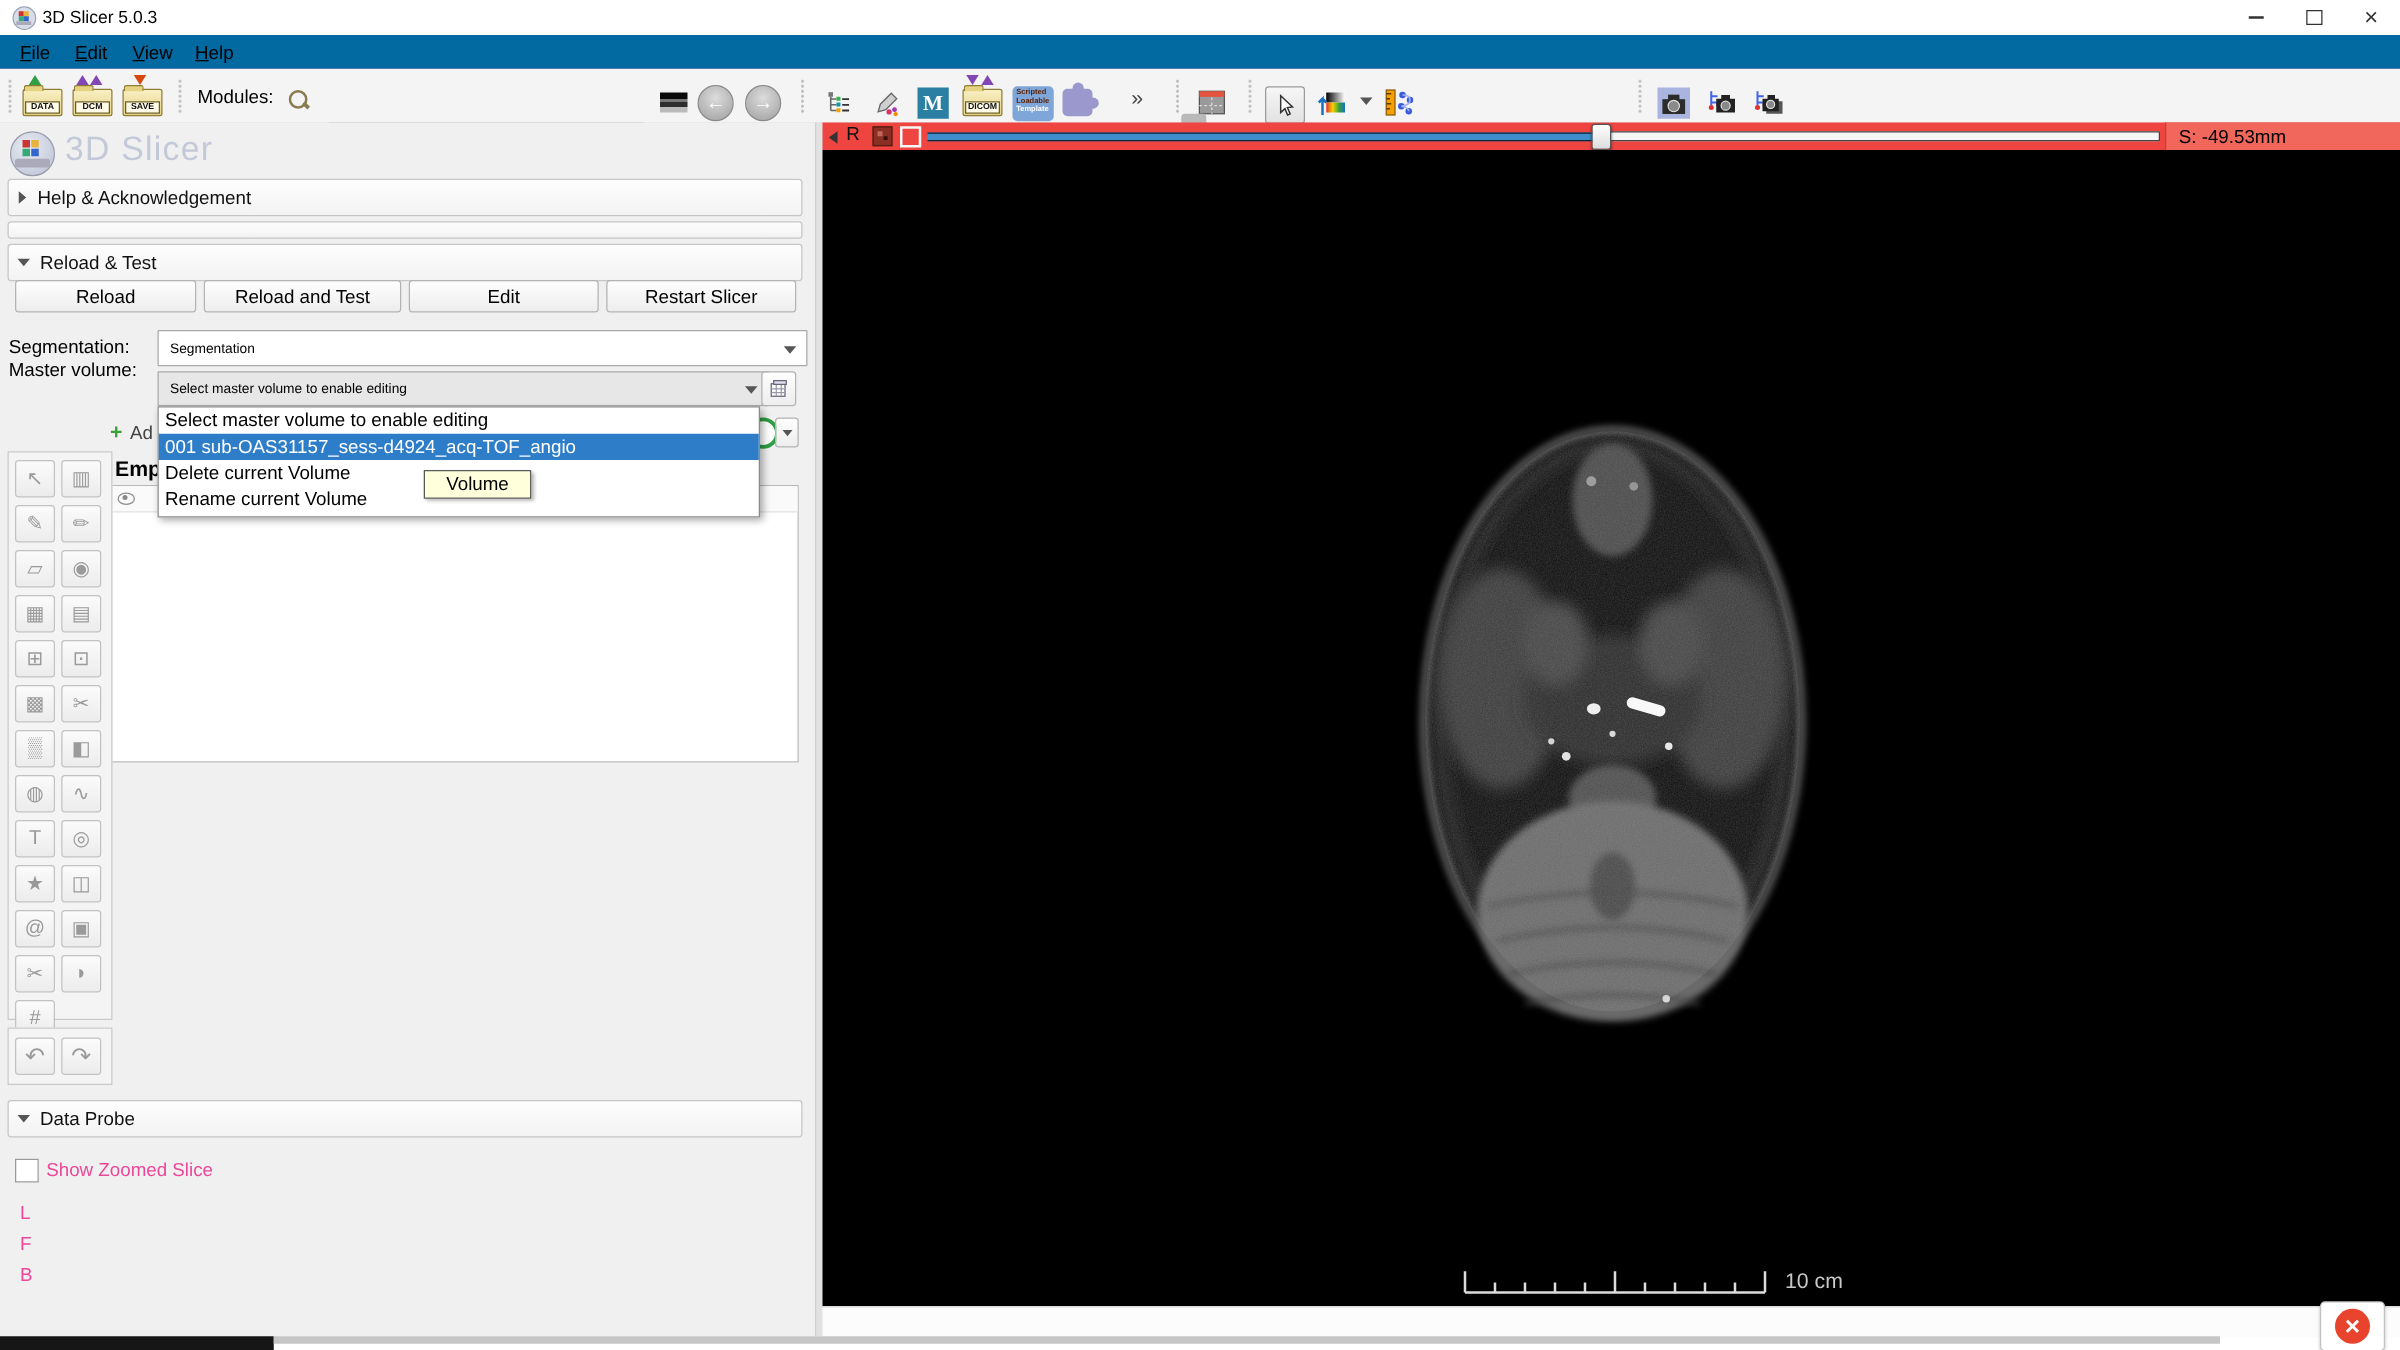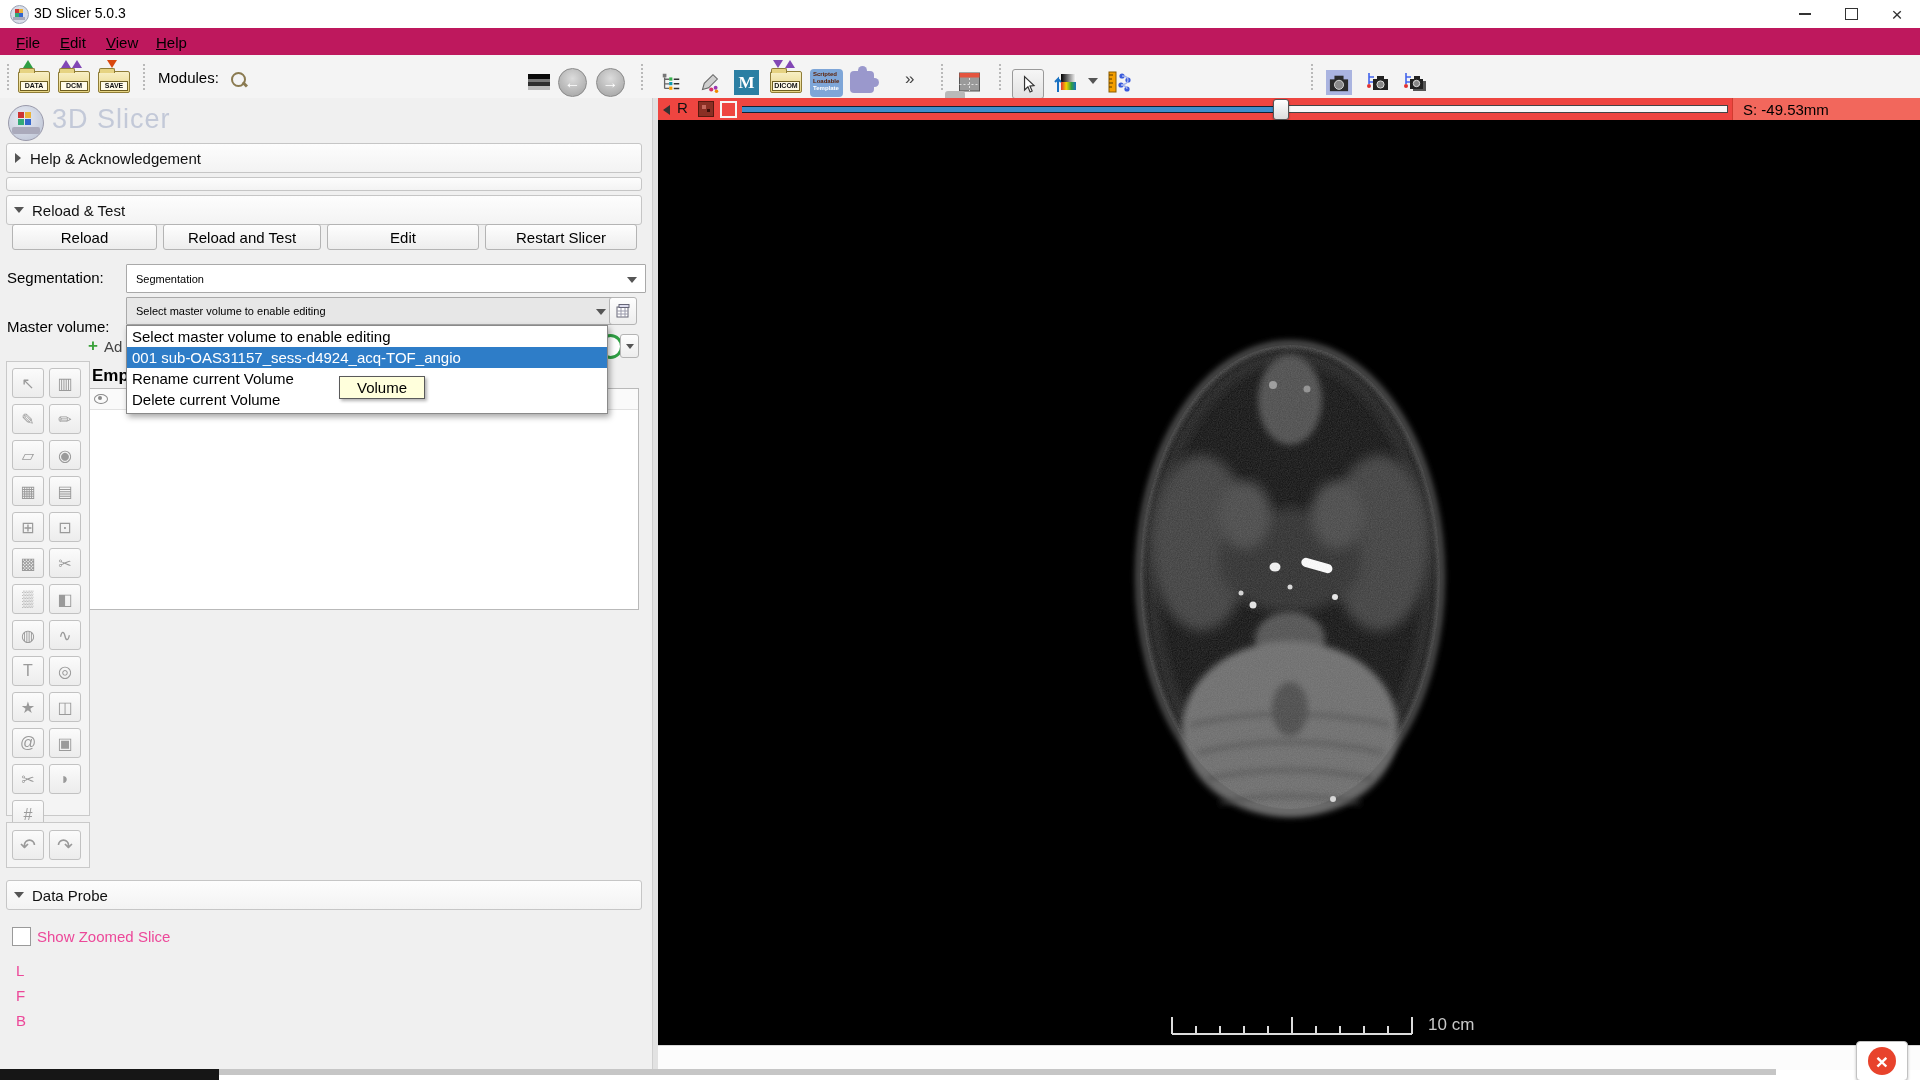--- a/index.html
+++ b/index.html
@@ -7,21 +7,21 @@
           font-family:"Liberation Sans",sans-serif;color:#111;}
   .a{position:absolute;}
   
   #titlebar{left:0;top:0;width:1920px;height:28px;background:#fff;}
   .apptitle{left:34px;top:5px;font-size:14px;color:#000;}
   .appicon{left:10px;top:5px;width:17px;height:17px;border-radius:50%;
     background:conic-gradient(#d8dde8 0 100%);border:1px solid #9aa3b5;overflow:hidden;}
   .appicon i{position:absolute;width:4px;height:4px;}
   .wbtn{width:46px;height:28px;top:0;display:flex;align-items:center;justify-content:center;}
   
-  #menubar{left:0;top:28px;width:1920px;height:27px;background:#be185d;border-bottom:3px solid #701a75;}
+  #menubar{left:0;top:28px;width:1920px;height:27px;background:#0369a1;border-bottom:3px solid #701a75;}
   .mi{position:absolute;top:4px;font-size:15px;color:#000;padding:2px 4px;}
   .mi::first-letter{text-decoration:underline;}
   
   #toolbar{left:0;top:55px;width:1920px;height:43px;background:#f4f4f4;border-bottom:1px solid #d4d4d4;}
   .grip{top:8px;width:4px;height:28px;background-image:radial-gradient(#b9b9b9 1px,transparent 1.2px);background-size:4px 4px;}
   .folder{width:32px;height:22px;top:16px;background:linear-gradient(#f8efc4,#e6d382);border:1px solid #8f7d37;border-radius:2px;}
   .folder::before{content:"";position:absolute;left:0;top:-4px;width:14px;height:4px;background:#e6d382;border:1px solid #8f7d37;border-bottom:none;border-radius:2px 2px 0 0;}
   .folder .lab{position:absolute;left:1px;right:1px;bottom:1px;background:#fffbe8;border:1px solid #6d5e20;
      font-size:7px;font-weight:bold;text-align:center;line-height:8px;color:#111;}
   .arrow-up,.arrow-dn{position:absolute;width:0;height:0;border-left:5px solid transparent;border-right:5px solid transparent;}
@@ -293,21 +293,21 @@
   <button class="a pbtn" style="left:163px;top:224px;width:158px;height:26px;">Reload and Test</button>
   <button class="a pbtn" style="left:327px;top:224px;width:152px;height:26px;">Edit</button>
   <button class="a pbtn" style="left:485px;top:224px;width:152px;height:26px;">Restart Slicer</button>
 
   <div class="a flabel" style="left:7px;top:269px;">Segmentation:</div>
   <div class="a fcombo" style="left:126px;top:264px;width:509px;height:27px;">
     <span>Segmentation</span>
     <span class="arr"></span>
   </div>
 
-  <div class="a flabel" style="left:7px;top:318px;">Master volume:</div>
+  <div class="a flabel" style="left:7px;top:288px;">Master volume:</div>
   <div class="a fcombo" style="left:126px;top:297px;width:478px;height:26px;background:#e7e7e7;">
     <span>Select master volume to enable editing</span>
     <span class="arr"></span>
   </div>
   <div class="a pbtn" style="left:609px;top:297px;width:26px;height:26px;">
     <svg width="16" height="16" viewBox="0 0 16 16">
       <rect x="2" y="4" width="11" height="10" fill="#fff" stroke="#667"></rect>
         <path d="M2 8 H13 M2 11 H13 M6 4 V14 M10 4 V14" stroke="#99a" stroke-width="1"></path>
       <rect x="4" y="1.5" width="10" height="3" fill="#dde" stroke="#667"></rect>
     </svg>
@@ -411,22 +411,22 @@
         <span class="fxg" style="font-size:19px;">↶</span>
       </div>
     <div class="fx a" style="left:42px;top:7px;">
         <span class="fxg" style="font-size:19px;">↷</span>
       </div>
   </div>
 
   <div class="a" id="dropdown" style="left:126px;top:325px;width:480px;height:87px;">
     <div class="ditem">Select master volume to enable editing</div>
     <div class="ditem sel">001 sub-OAS31157_sess-d4924_acq-TOF_angio</div>
+    <div class="ditem">Delete current Volume</div>
     <div class="ditem">Rename current Volume</div>
-    <div class="ditem">Delete current Volume</div>
   </div>
   <div class="a" id="tooltip" style="left:339px;top:376px;">Volume</div>
 
   <div class="a collap" style="left:6px;top:880px;width:634px;height:28px;">
     <span class="tri-d"></span>
     <span>Data Probe</span>
   </div>
   <div class="a chk" style="left:12px;top:927px;"></div>
   <div class="a probe" style="left:37px;top:928px;">Show Zoomed Slice</div>
   <div class="a probe" style="left:16px;top:962px;">L</div>

